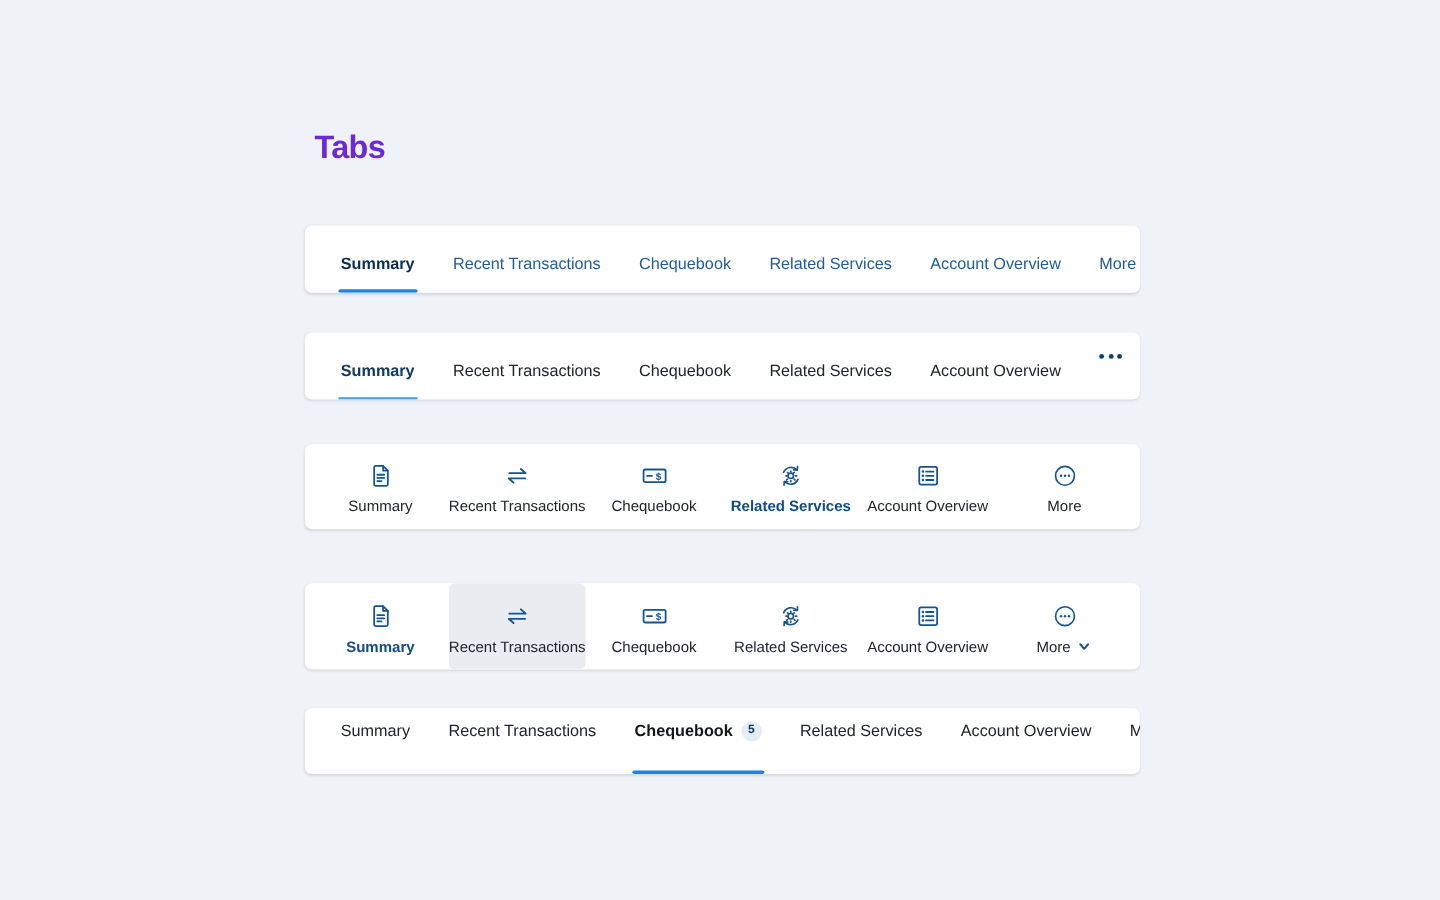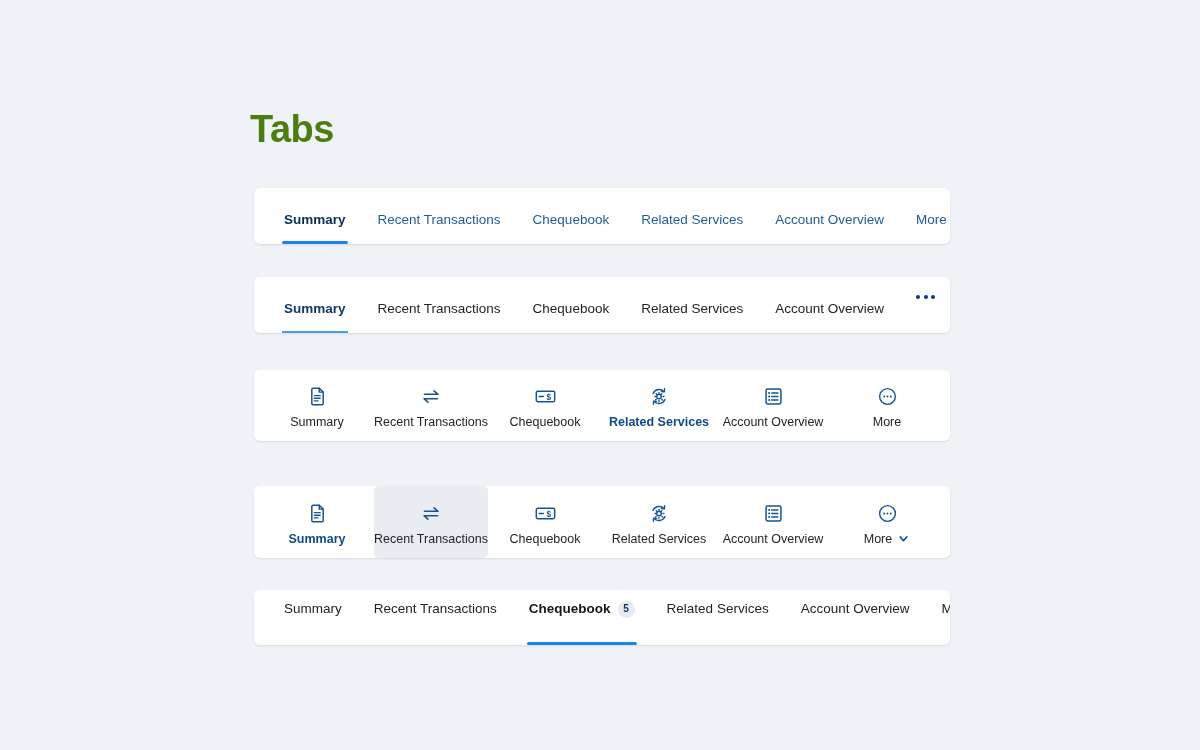--- a/index.html
+++ b/index.html
@@ -6,24 +6,24 @@
   html, body {
     width: 1200px; height: 750px;
     background: #eff3f7;
     font-family: "Liberation Sans", sans-serif;
     -webkit-font-smoothing: antialiased;
   }
   .page { width: 1200px; height: 750px; position: relative; }
 
   .page-title {
     position: absolute;
-    left: 250px; top: 108px;
-    font-size: 38px;
+    left: 262px; top: 108px;
+    font-size: 27px;
     font-weight: bold;
-    color: #4d7c0f;
+    color: #6d28d9;
     letter-spacing: -0.5px;
   }
 
   .card {
     position: absolute;
     left: 254px;
     width: 696px;
     background: #ffffff;
     border-radius: 6px;
     box-shadow: 0 1px 2px rgba(16,24,40,0.06), 0 1px 3px rgba(16,24,40,0.05);

